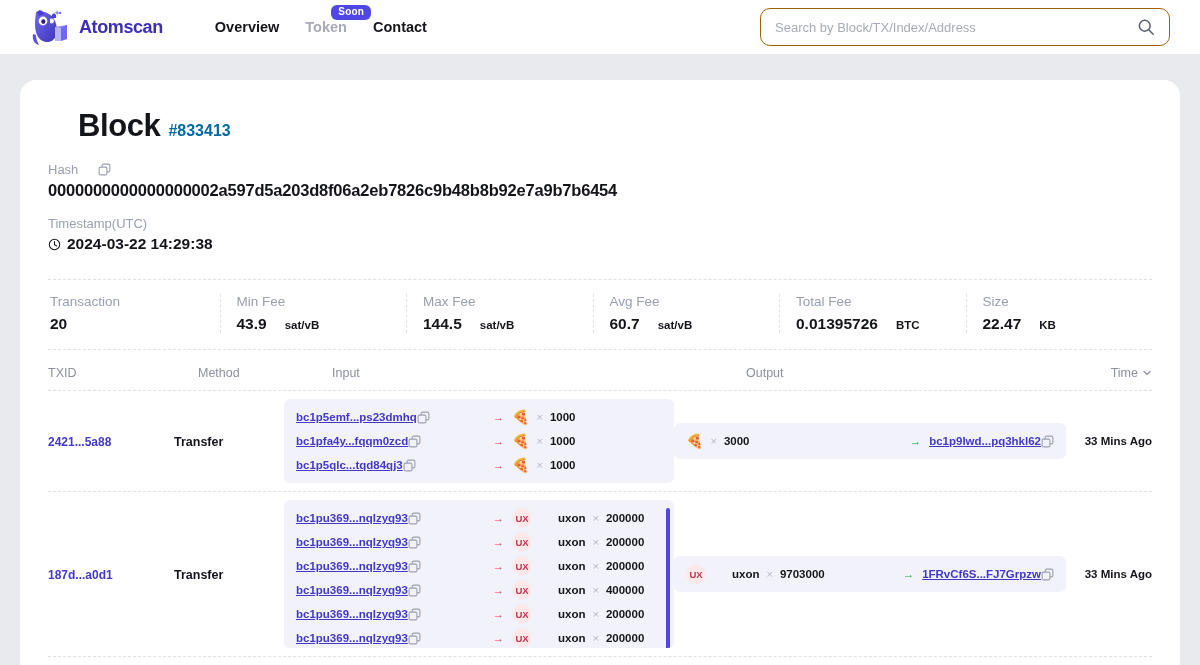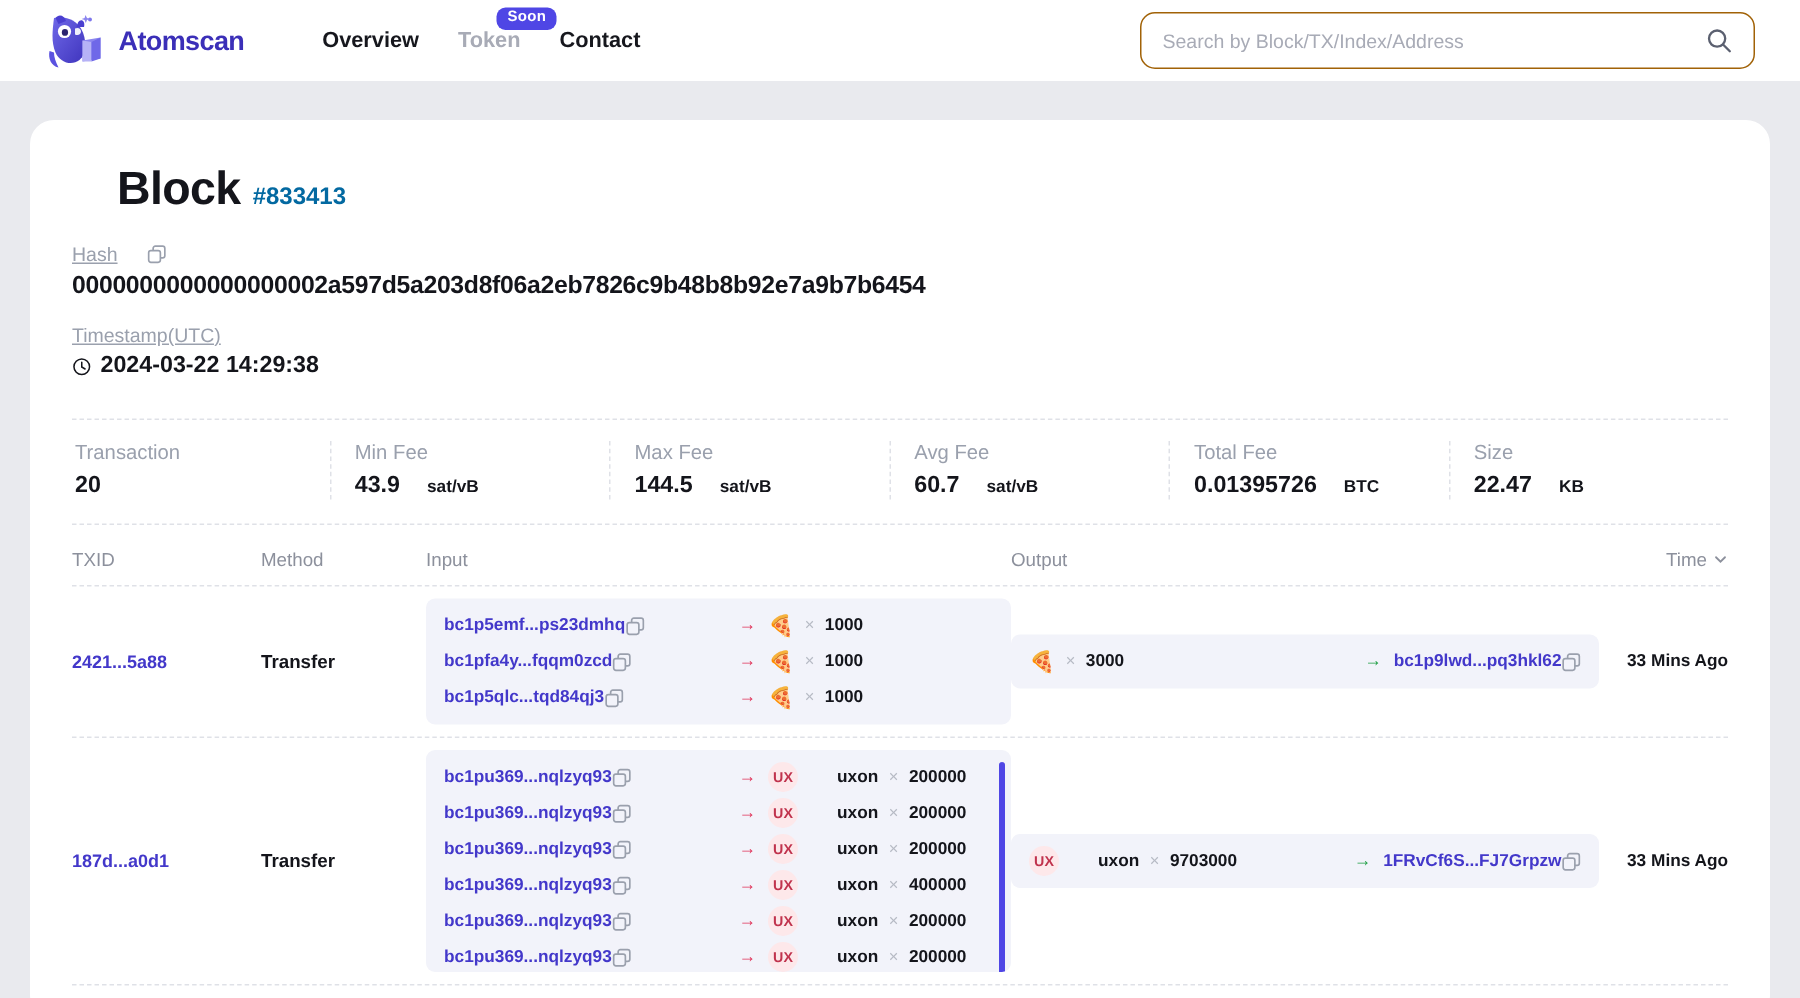--- a/index.html
+++ b/index.html
@@ -74,21 +74,20 @@
   .block-title h1 {
     font-size: 31px; font-weight: bold; color: #14151b;
     letter-spacing: -.4px;
   }
   .block-num { font-size: 16px; color: #0369a1; font-weight: bold; }
 
   .field-label {
     font-size: 13px; color: #9aa0ad;
     display: flex; align-items: center; gap: 20px;
     margin-bottom: 4px;
-    text-decoration: underline;
   }
   .hash-value {
     font-size: 16.5px; font-weight: bold; color: #14151b;
     letter-spacing: -.2px; margin-bottom: 16px;
   }
   .ts-value {
     font-size: 15.5px; font-weight: bold; color: #14151b;
     display: flex; align-items: center; gap: 6px;
   }
   .copy-icon { width: 13px; height: 13px; cursor: pointer; flex: none; }
@@ -108,21 +107,21 @@
   .stat:first-child { border-left: none; padding-left: 2px; }
   .stat-label { font-size: 13.5px; color: #9aa0ad; margin-bottom: 6px; }
   .stat-value { font-size: 15.5px; font-weight: bold; color: #14151b; }
   .stat-unit { font-size: 11.5px; font-weight: bold; color: #14151b; margin-left: 18px; }
 
   
   .thead {
     display: flex; align-items: center;
     padding: 16px 0 10px 0;
     border-bottom: 1px dashed #dfe1e7;
-    font-size: 12.5px; color: #8c909c;
+    font-size: 12.5px; color: #8c909c; gap: 24px;
   }
   .c-txid  { width: 126px; }
   .c-meth  { width: 110px; }
   .c-in    { width: 390px; }
   .c-out   { flex: 1; }
   .c-time  { width: 86px; text-align: right; display:flex; align-items:center; justify-content:flex-end; gap:4px;}
   .chevron { width: 10px; height: 10px; }
 
   .trow {
     display: flex; align-items: center;
@@ -142,21 +141,21 @@
     position: relative;
   }
   .io-box.scrolly { max-height: 148px; overflow: hidden; }
   .io-line {
     display: flex; align-items: center;
     height: 24px;
     font-size: 11.5px;
   }
   .addr {
     color: #4338ca; font-weight: bold; font-size: 11.5px;
-    cursor: pointer; white-space: nowrap;
+    cursor: pointer; white-space: nowrap; text-decoration: underline;
   }
   .arrow-in  { color: #e0365b; margin: 0 8px 0 auto; font-weight: bold; }
   .arrow-out { color: #24a148; margin: 0 8px 0 auto; font-weight: bold; }
   .in-amt-wrap { width: 150px; display: flex; align-items: center; gap: 5px; }
   .pizza { font-size: 14px; line-height: 1; }
   .ux-badge {
     width: 20px; height: 20px; border-radius: 50%;
     background: #fde8ea; color: #c0334d;
     font-size: 9.5px; font-weight: bold;
     display: flex; align-items: center; justify-content: center;

